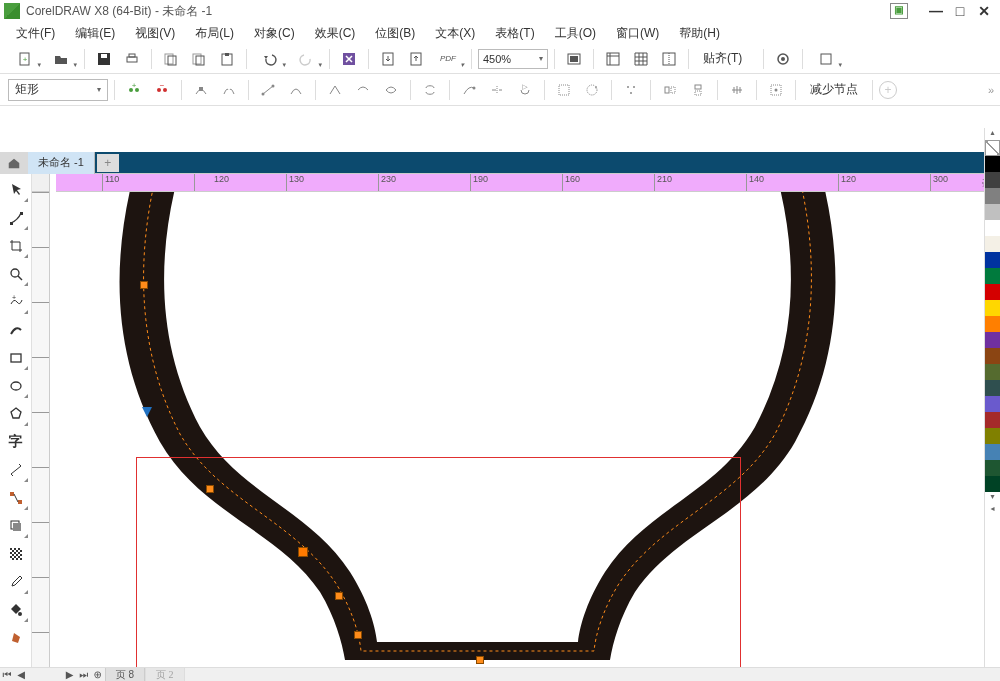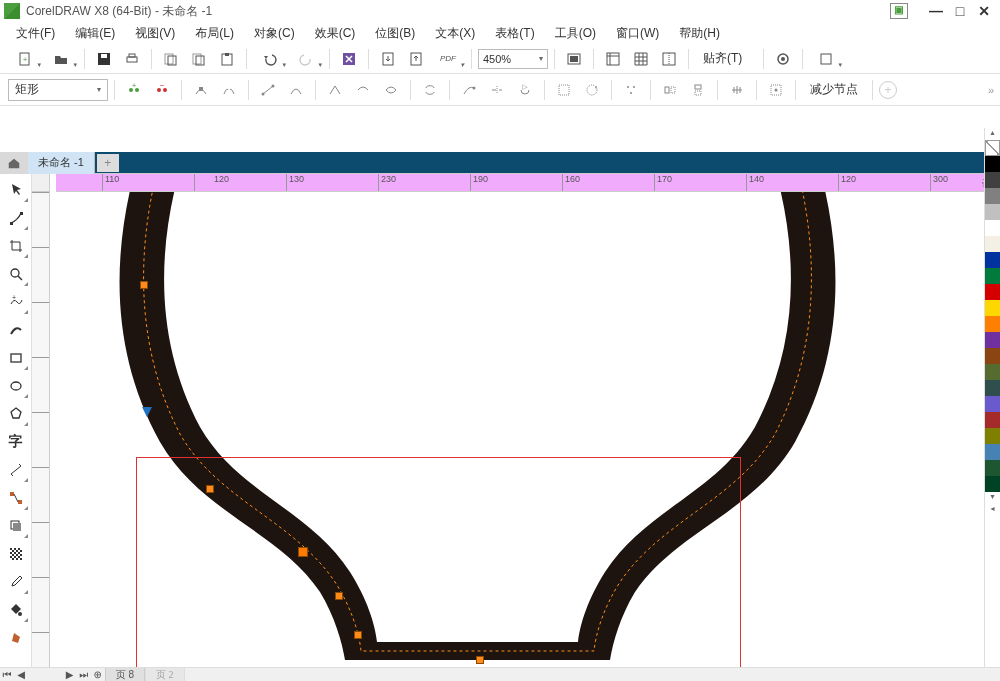--- a/index.html
+++ b/index.html
@@ -496,21 +496,21 @@
   <div class="canvas-wrap">
     <div class="ruler-corner"></div>
     <div class="ruler-h">
 
     <div class="tick" style="left: 46px;">110</div>
         <div class="tick" style="left: 138px; padding-left: 19px;">120</div>
         <div class="tick" style="left: 230px;">130</div>
         <div class="tick" style="left: 322px;">230</div>
         <div class="tick" style="left: 414px;">190</div>
         <div class="tick" style="left: 506px;">160</div>
-        <div class="tick" style="left: 598px;">170</div>
+        <div class="tick" style="left: 598px;">210</div>
         <div class="tick" style="left: 690px;">140</div>
         <div class="tick" style="left: 782px;">120</div>
         <div class="tick" style="left: 874px;">300</div>
       </div>
     <span class="ruler-unit">毫米</span>
     <div class="ruler-v">
         <div class="tick" style="top: 0px;"></div>
         <div class="tick" style="top: 55px;"></div>
         <div class="tick" style="top: 110px;"></div>
         <div class="tick" style="top: 165px;"></div>

